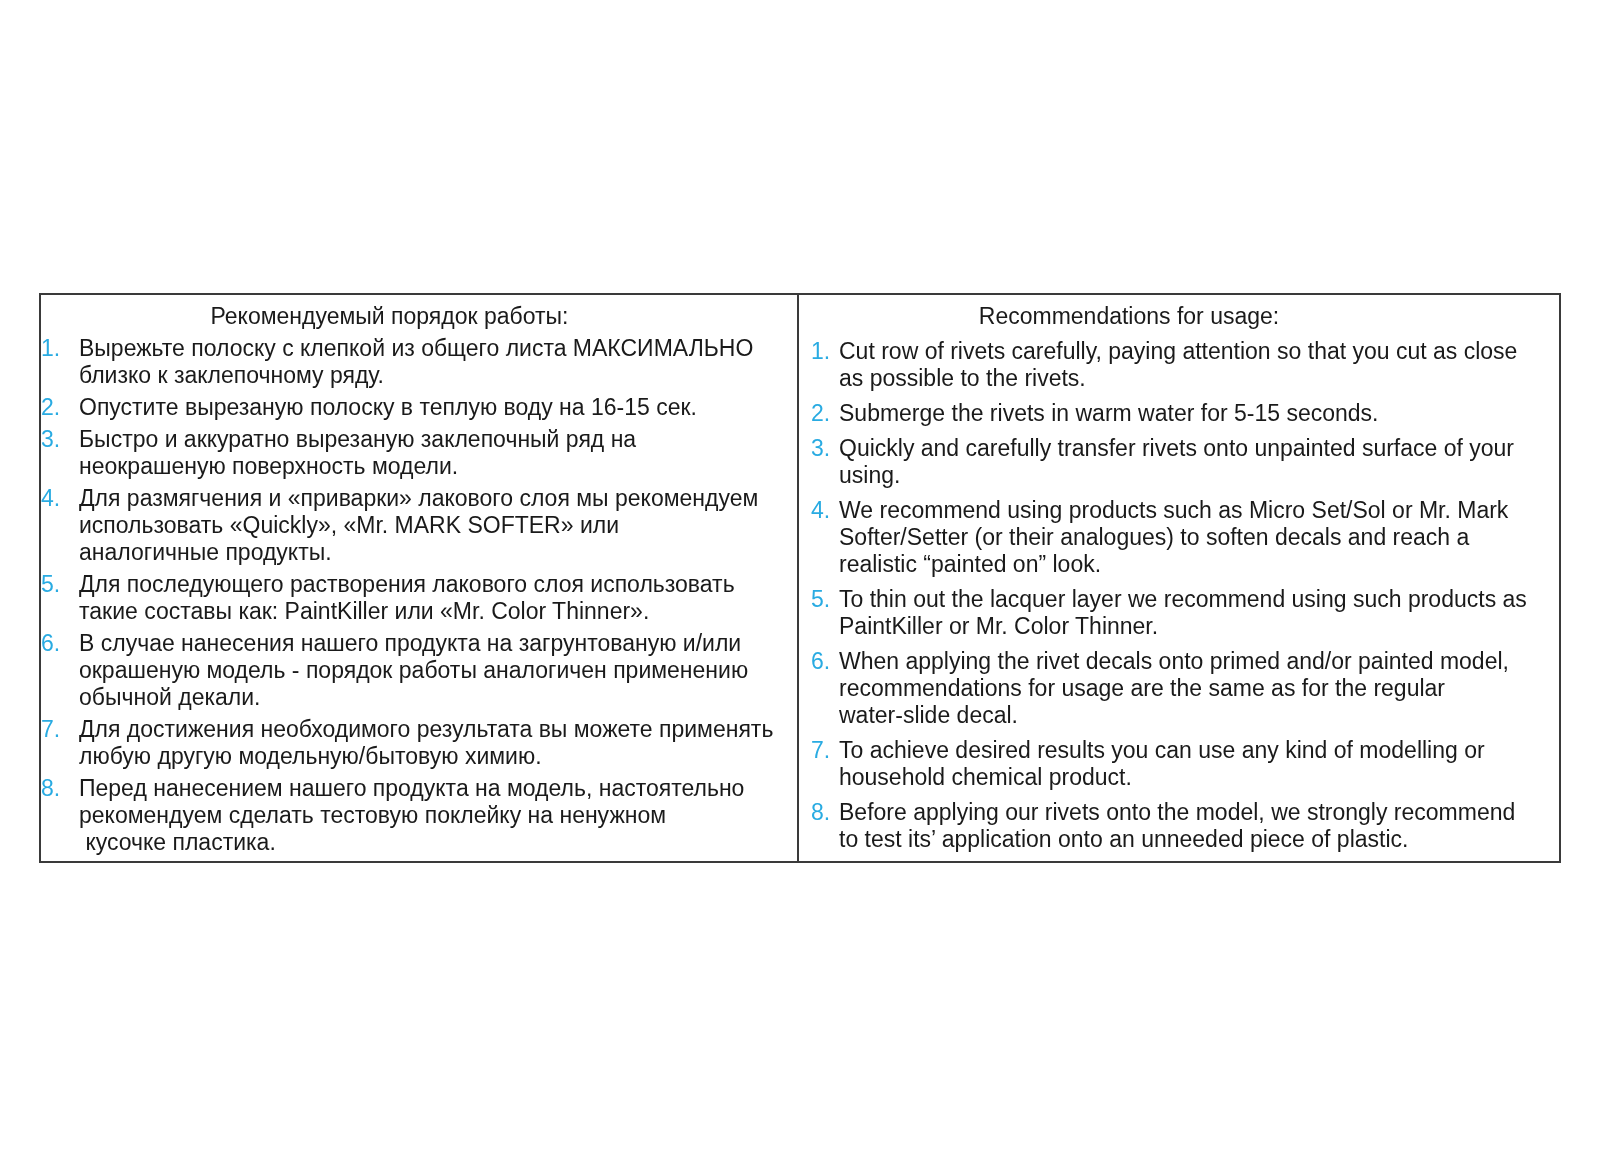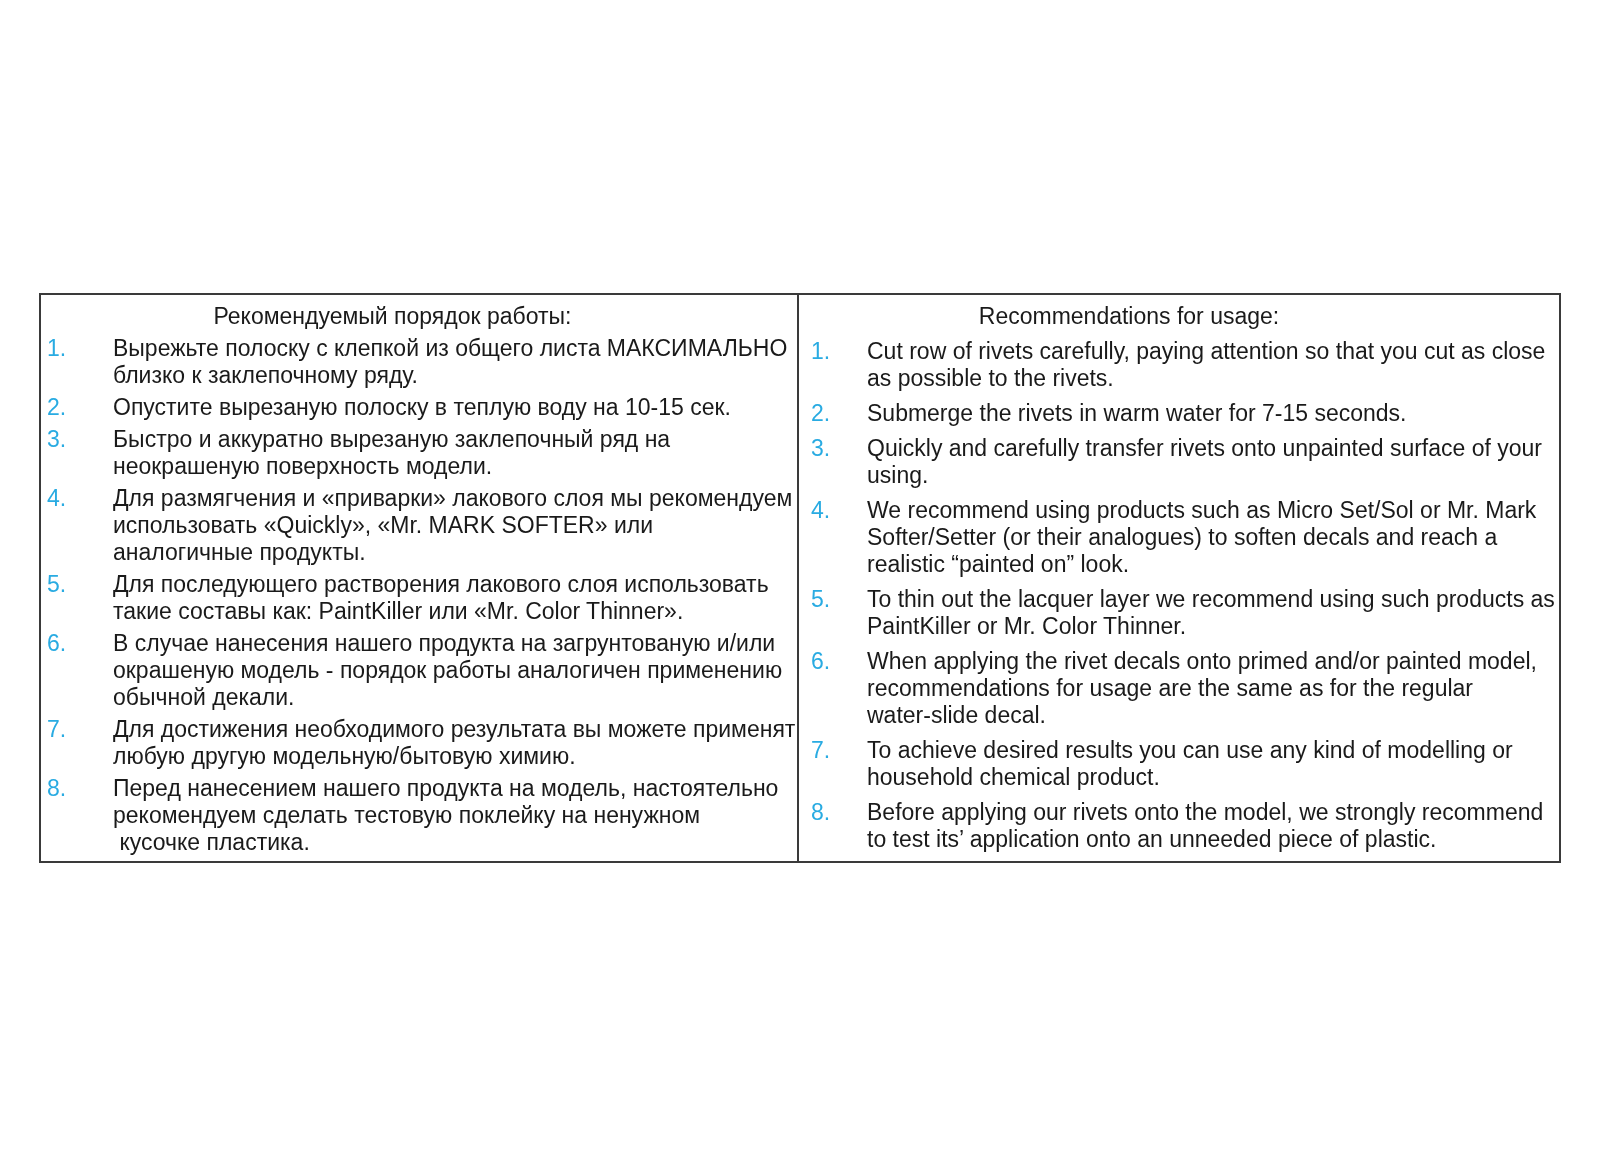--- a/index.html
+++ b/index.html
@@ -27,21 +27,20 @@
   }
   .col {
     box-sizing: border-box;
     padding-top: 8px;
     overflow: hidden;
   }
   .col.ru {
     width: 758px;
     flex: 0 0 758px;
     border-right: 2px solid var(--border-color, #3a3a3a);
-    padding-left: 6px;
     padding-right: 4px;
   }
   .col.en {
     flex: 1 1 auto;
     padding-left: 12px;
     padding-right: 22px;
   }
   .col-title {
     font-size: 23px;
     line-height: 27px;
@@ -61,39 +60,38 @@
   .item:last-child { margin-bottom: 0; }
   .num {
     flex: 0 0 auto;
     color: var(--number-color, #29abe2);
   }
   .ru .num { width: 38px; }
   .en .num { width: 28px; }
   .txt {
     flex: 1 1 auto;
     white-space: pre;
-    margin-left: 28px;
   }
 </style>
 </head>
 <body>
 
 <div class="panel">
 
   <div class="col ru">
     <div class="col-title">Рекомендуемый порядок работы:</div>
 
     <div class="item">
       <span class="num">1.</span>
       <span class="txt">Вырежьте полоску с клепкой из общего листа МАКСИМАЛЬНО
 близко к заклепочному ряду.</span>
     </div>
     <div class="item">
       <span class="num">2.</span>
-      <span class="txt">Опустите вырезаную полоску в теплую воду на 10-15 сек.</span>
+      <span class="txt">Опустите вырезаную полоску в теплую воду на 16-15 сек.</span>
     </div>
     <div class="item">
       <span class="num">3.</span>
       <span class="txt">Быстро и аккуратно вырезаную заклепочный ряд на
 неокрашеную поверхность модели.</span>
     </div>
     <div class="item">
       <span class="num">4.</span>
       <span class="txt">Для размягчения и «приварки» лакового слоя мы рекомендуем
 использовать «Quickly», «Mr. MARK SOFTER» или
@@ -126,21 +124,21 @@
   <div class="col en">
     <div class="col-title">Recommendations for usage:</div>
 
     <div class="item">
       <span class="num">1.</span>
       <span class="txt">Cut row of rivets carefully, paying attention so that you cut as close
 as possible to the rivets.</span>
     </div>
     <div class="item">
       <span class="num">2.</span>
-      <span class="txt">Submerge the rivets in warm water for 7-15 seconds.</span>
+      <span class="txt">Submerge the rivets in warm water for 5-15 seconds.</span>
     </div>
     <div class="item">
       <span class="num">3.</span>
       <span class="txt">Quickly and carefully transfer rivets onto unpainted surface of your
 using.</span>
     </div>
     <div class="item">
       <span class="num">4.</span>
       <span class="txt">We recommend using products such as Micro Set/Sol or Mr. Mark
 Softer/Setter (or their analogues) to soften decals and reach a

